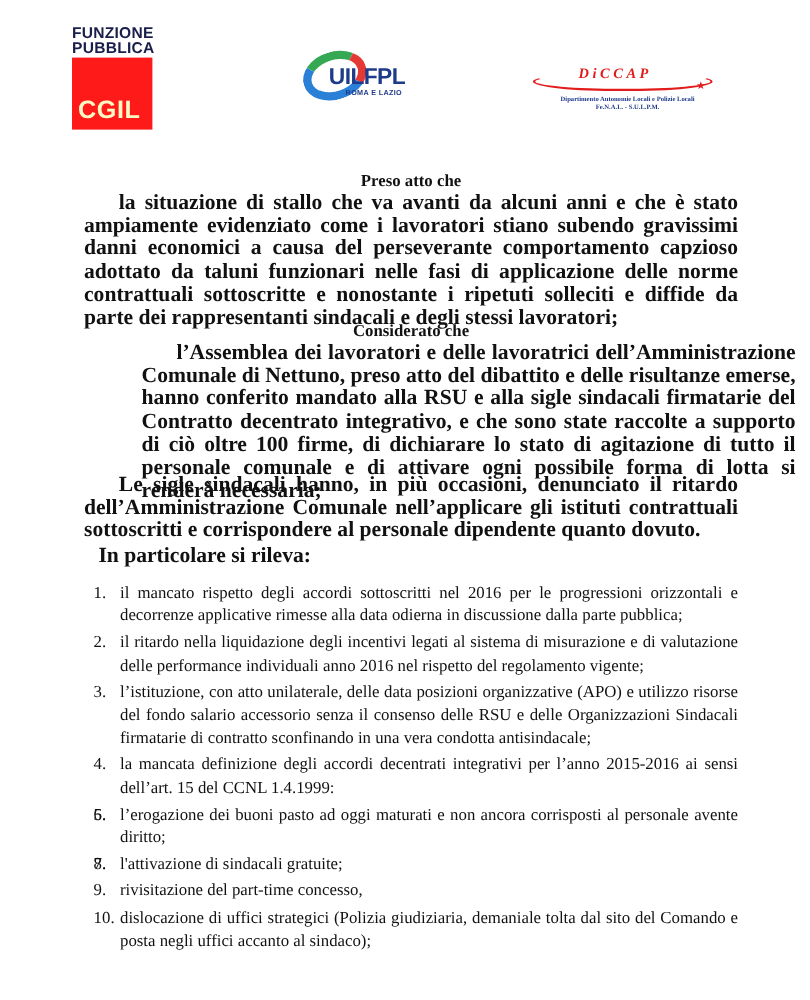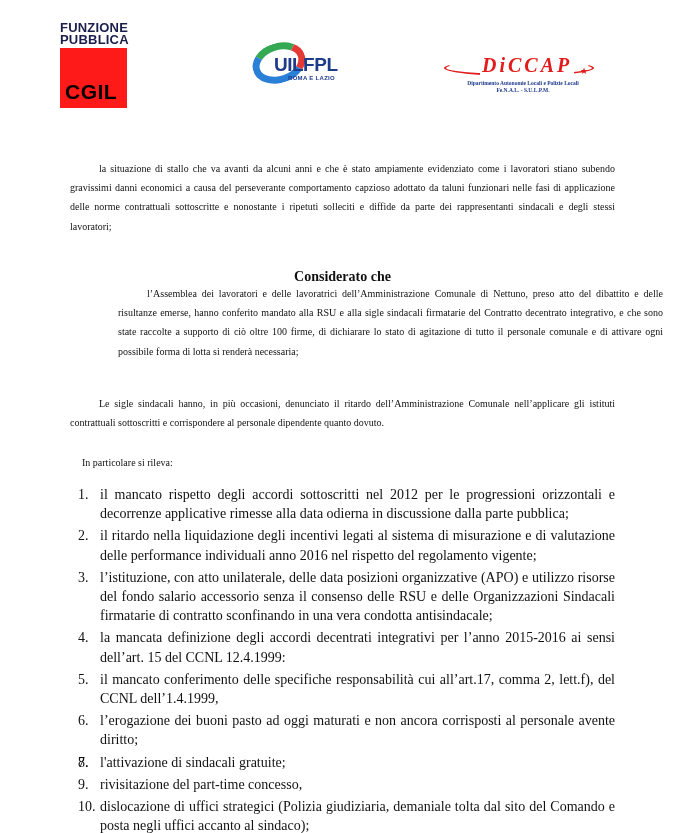--- a/index.html
+++ b/index.html
@@ -3,36 +3,36 @@
 <meta charset="utf-8">
 <style>
   html, body { margin: 0; padding: 0; background: #ffffff; }
   body { width: 675px; height: 833px; position: relative; overflow: hidden; font-family: "Liberation Serif", serif; color: #111; }
   .page { position: absolute; left: 0; top: 0; width: 675px; height: 833px; }
 
   
   .logo-cgil { position: absolute; left: 60px; top: 22px; width: 68px; }
   .cgil-top { font-family: "Liberation Sans", sans-serif; font-weight: bold; font-size: 13px; line-height: 12px; color: #1a1e4a; letter-spacing: 0.2px; }
   .cgil-box { margin-top: 2px; width: 67px; height: 60px; background: #ff1a1a; position: relative; }
-  .cgil-box span { position: absolute; left: 5px; bottom: 4px; font-family: "Liberation Sans", sans-serif; font-weight: bold; font-size: 21px; color: #000000; letter-spacing: 0.5px; }
+  .cgil-box span { position: absolute; left: 5px; bottom: 4px; font-family: "Liberation Sans", sans-serif; font-weight: bold; font-size: 21px; color: #fef9c3; letter-spacing: 0.5px; }
 
   .logo-uil { position: absolute; left: 252px; top: 37px; width: 110px; height: 50px; text-align: center; }
   .uil-ring { position: absolute; left: 0; top: 6px; width: 54px; height: 40px; border-radius: 50%; border: 7px solid #2a7fd6; border-top-color: #34a853; border-right-color: #e53935; transform: rotate(-18deg); box-sizing: border-box; }
   .uil-text { position: absolute; left: 22px; top: 17px; font-family: "Liberation Sans", sans-serif; font-weight: bold; font-size: 19px; color: #1e3a8a; letter-spacing: -0.5px; }
   .uil-sub { position: absolute; left: 36px; top: 38px; font-family: "Liberation Sans", sans-serif; font-weight: bold; font-size: 6px; color: #1e3a8a; letter-spacing: 0.3px; }
 
   .logo-diccap { position: absolute; left: 440px; top: 56px; width: 160px; height: 40px; }
   .dic-arc { position: absolute; left: 4px; top: 4px; width: 150px; height: 16px; border: 2px solid #e21b1b; border-radius: 50%; border-top-color: transparent; box-sizing: border-box; }
-  .dic-text { position: absolute; left: 40px; top: -2px; font-family: "Liberation Serif", serif; font-style: italic; font-weight: bold; font-size: 20px; color: #e21b1b; letter-spacing: 3px; background: #fff; padding: 0 2px; }
+  .dic-text { position: absolute; left: 40px; top: -2px; font-family: "Liberation Serif", serif; font-style: italic; font-weight: bold; font-size: 12px; color: #e21b1b; letter-spacing: 3px; background: #fff; padding: 0 2px; }
   .dic-star { position: absolute; left: 140px; top: 10px; color: #e21b1b; font-size: 9px; }
   .dic-sub1 { position: absolute; left: 8px; top: 24px; width: 150px; text-align: center; font-size: 5.5px; font-weight: bold; color: #1e3a8a; }
   .dic-sub2 { position: absolute; left: 8px; top: 31px; width: 150px; text-align: center; font-size: 5.5px; font-weight: bold; color: #1e3a8a; }
 
   
-  .text { position: absolute; left: 70px; width: 545px; font-size: 10px; line-height: 19.2px; }
+  .text { position: absolute; left: 70px; width: 545px; font-size: 18px; line-height: 19.2px; font-weight: bold; }
   .heading { position: absolute; left: 70px; width: 545px; text-align: center; font-weight: bold; font-size: 14px; line-height: 19px; }
   .para { text-align: justify; text-indent: 29px; margin: 0; }
   .plain { margin: 0; text-indent: 12px; }
 
   .list { position: absolute; left: 78px; width: 537px; margin: 0; padding: 0; list-style: none; font-size: 14px; line-height: 19.2px; }
   .list li { position: relative; padding-left: 22px; text-align: justify; margin-bottom: 3px; }
   .list li .num { position: absolute; left: 0; top: 0; }
 </style>
 </head>
 <body>
@@ -54,41 +54,42 @@
   </div>
 
   <div class="logo-diccap">
     <div class="dic-arc"></div>
     <div class="dic-text">DiCCAP</div>
     <div class="dic-star">★</div>
     <div class="dic-sub1">Dipartimento Autonomie Locali e Polizie Locali</div>
     <div class="dic-sub2">Fe.N.A.L. - S.U.L.P.M.</div>
   </div>
 
+  <div class="heading" style="top:142px;">Preso atto che</div>
   <div class="text" style="top:159px;">
     <p class="para">la  situazione di stallo che va avanti da alcuni anni e che  è stato ampiamente evidenziato come i lavoratori stiano subendo gravissimi danni economici a causa del perseverante comportamento capzioso adottato da taluni funzionari nelle fasi di applicazione delle norme contrattuali sottoscritte e  nonostante i ripetuti solleciti e diffide da parte dei rappresentanti sindacali e degli stessi lavoratori;</p>
   </div>
 
   <div class="heading" style="top:267px;text-align:center;">Considerato che</div>
   <div class="text" style="top:284px;margin-left:48px;">
     <p class="para">l’Assemblea dei lavoratori e delle lavoratrici dell’Amministrazione Comunale di Nettuno, preso atto  del dibattito e  delle risultanze emerse,  hanno conferito  mandato alla RSU e alla sigle sindacali  firmatarie del Contratto decentrato integrativo,  e che sono state raccolte a supporto di ciò oltre 100 firme, di dichiarare lo stato di agitazione  di tutto il personale comunale  e di attivare ogni possibile forma di lotta si renderà necessaria;</p>
   </div>
   <div class="text" style="top:453px;">
     <p class="plain">In particolare si rileva:</p>
   </div>
   <div class="text" style="top:394px;">
     <p class="para">Le sigle sindacali hanno, in  più occasioni, denunciato il ritardo dell’Amministrazione Comunale nell’applicare  gli istituti contrattuali sottoscritti  e corrispondere  al personale dipendente quanto dovuto.</p>
   </div>
 
   <ul class="list" style="top:485px;">
-    <li><span class="num">1.</span><span>il mancato rispetto degli accordi sottoscritti nel 2012 per le progressioni orizzontali e decorrenze applicative rimesse  alla data odierna in discussione dalla parte pubblica;</span></li>
+    <li><span class="num">1.</span><span>il mancato rispetto degli accordi sottoscritti nel 2016 per le progressioni orizzontali e decorrenze applicative rimesse  alla data odierna in discussione dalla parte pubblica;</span></li>
     <li><span class="num">2.</span><span> il ritardo nella liquidazione  degli incentivi  legati al sistema di misurazione e di valutazione delle performance individuali anno 2016 nel rispetto del regolamento vigente;</span></li>
     <li><span class="num">3.</span><span>l’istituzione, con atto unilaterale, delle data posizioni organizzative (APO) e utilizzo risorse del fondo salario accessorio senza il consenso delle RSU e delle Organizzazioni Sindacali firmatarie di contratto sconfinando in una vera condotta antisindacale;</span></li>
-    <li><span class="num">4.</span><span>la mancata definizione degli  accordi decentrati integrativi  per l’anno 2015-2016   ai sensi dell’art. 15 del CCNL 12.4.1999:</span></li>
-    <li><span class="num">5.</span><span>il mancato conferimento delle specifiche responsabilità cui all’art.17, comma 2, lett.f), del CCNL dell’1.4.1999,</span></li>
+    <li><span class="num">4.</span><span>la mancata definizione degli  accordi decentrati integrativi  per l’anno 2015-2016   ai sensi dell’art. 15 del CCNL 1.4.1999:</span></li>
+    <li><span class="num">5.</span></li>
     <li><span class="num">6.</span><span>l’erogazione dei buoni pasto ad oggi maturati e non ancora corrisposti al personale avente diritto;</span></li>
     <li><span class="num">7.</span></li>
     <li><span class="num">8.</span><span>l'attivazione di sindacali gratuite;</span></li>
     <li><span class="num">9.</span><span>rivisitazione del part-time concesso,</span></li>
     <li><span class="num">10.</span><span> dislocazione di uffici strategici (Polizia giudiziaria, demaniale tolta dal sito del Comando e posta negli uffici accanto al sindaco);</span></li>
   </ul>
 
 </div>
 
 </body></html>

